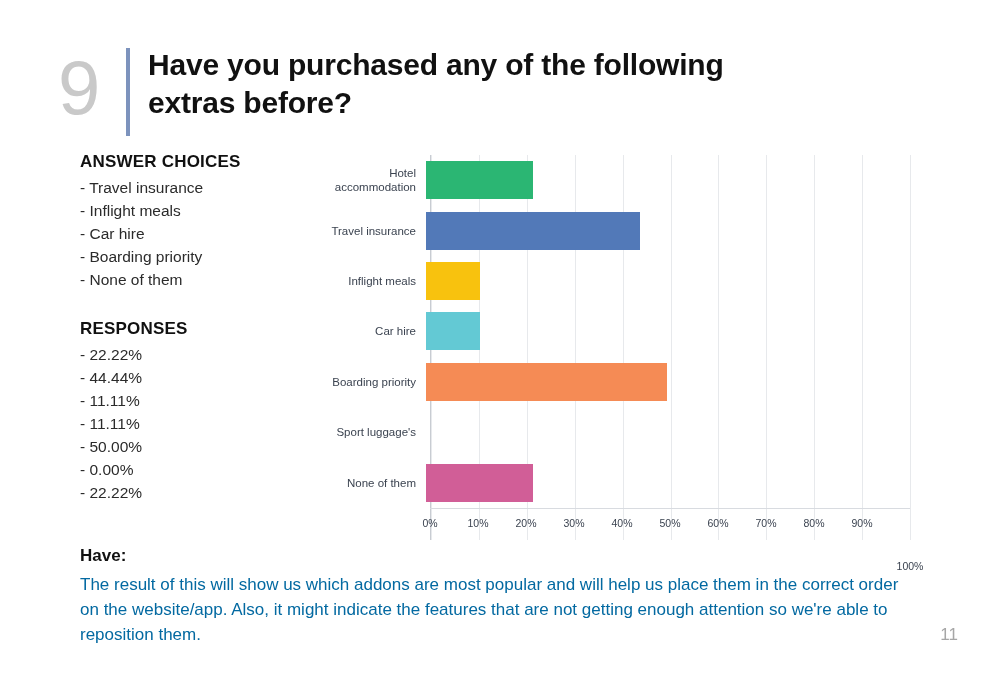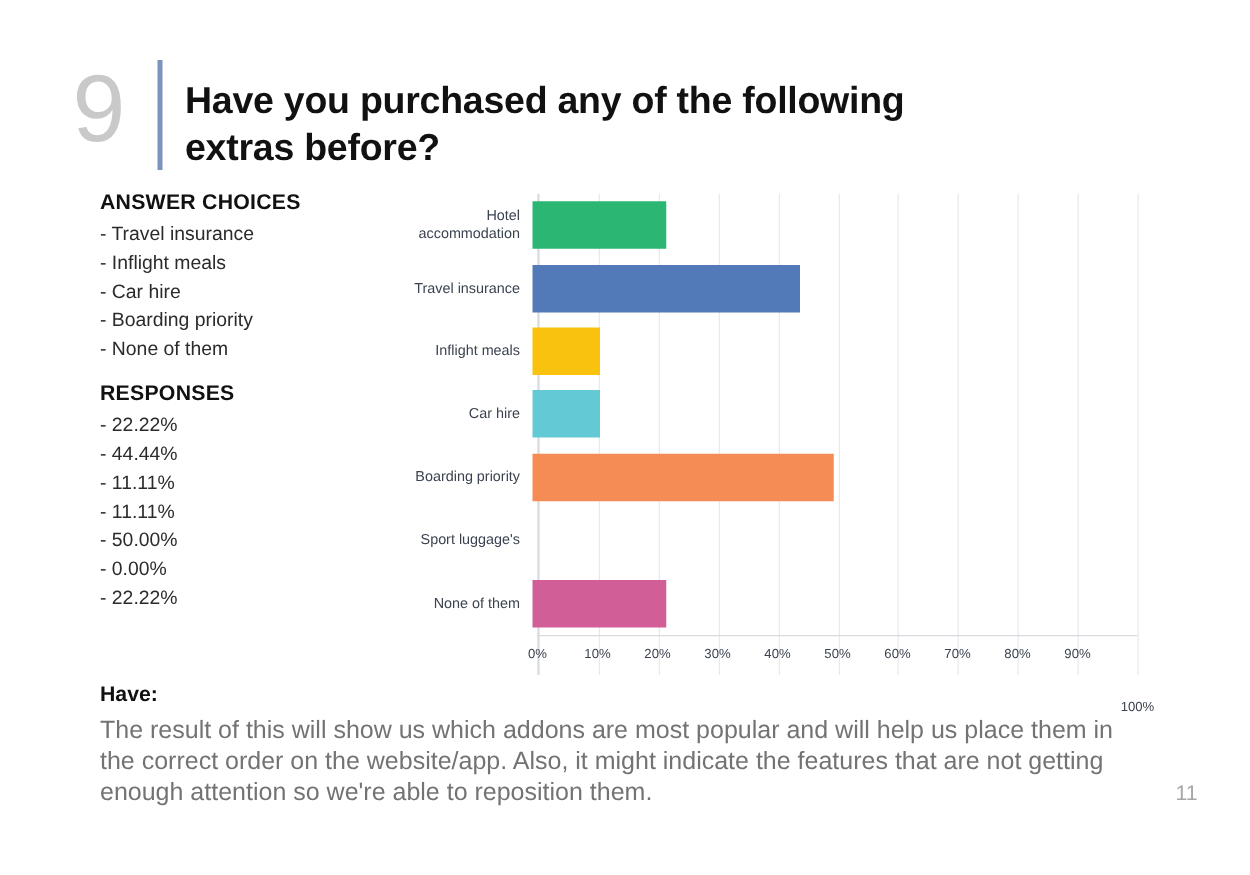--- a/index.html
+++ b/index.html
@@ -49,21 +49,21 @@
     flex: none;
   }
   .header-title {
     margin-left: 18px;
     font-size: 30px;
     line-height: 38px;
     font-weight: bold;
     color: #111111;
     max-width: 660px;
     letter-spacing: -0.2px;
-    margin-top: 18px;
+    margin-top: 2px;
   }
 
   
   .left-col {
     position: absolute;
     left: 80px;
     top: 152px;
     width: 250px;
   }
   .col-heading {
@@ -78,21 +78,21 @@
     margin: 0;
     padding: 0;
   }
   .col-list li {
     font-size: 15.5px;
     line-height: 23px;
     color: #2b2b2b;
     white-space: nowrap;
   }
   .responses-block {
-    margin-top: 14px;
+    margin-top: 28px;
   }
 
   
   .chart {
     position: absolute;
     left: 330px;
     top: 155px;
     width: 580px;
     height: 385px;
   }
@@ -172,23 +172,23 @@
     top: 546px;
     width: 820px;
   }
   .goal-title {
     font-size: 17px;
     font-weight: bold;
     color: #111111;
     margin-bottom: 6px;
   }
   .goal-text {
-    font-size: 20px;
+    font-size: 17px;
     line-height: 25px;
-    color: #737373;
+    color: #0369a1;
   }
 
   .page-number {
     position: absolute;
     right: 42px;
     bottom: 55px;
     font-size: 17px;
     color: #a6a6a6;
   }
 </style>

